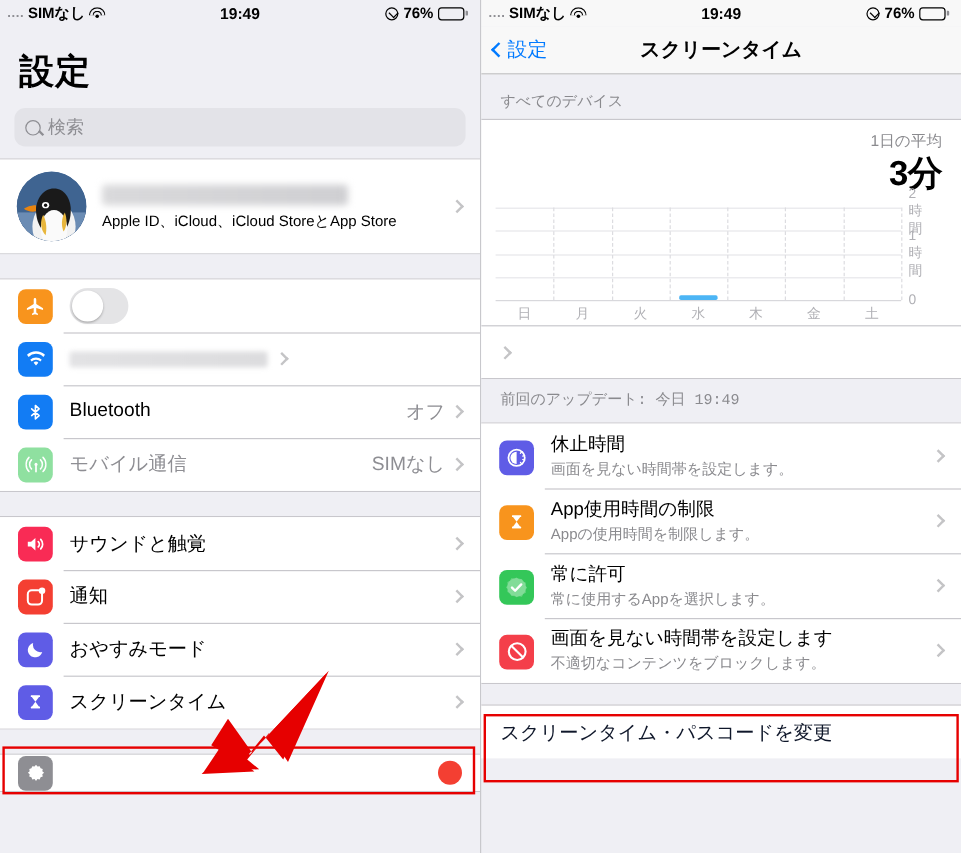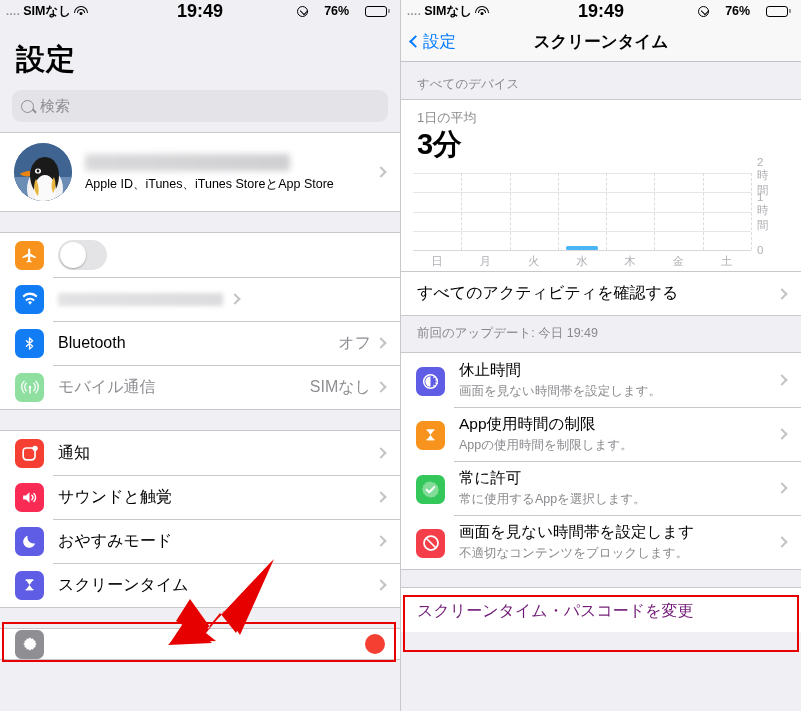--- a/index.html
+++ b/index.html
@@ -23,22 +23,22 @@
   .sb-left { display: flex; align-items: center; gap: 3px; }
   .sb-dots { letter-spacing: 0.5px; font-size: 11px; color: #8e8e93; line-height: 1;}
   .sb-carrier { font-size: 12.5px; font-weight: 600; }
   .wifi-ico { display:inline-block; width: 14px; height: 11px; position: relative; }
   .wifi-ico i { position:absolute; border:1.6px solid #000; border-bottom:none;
       border-radius: 50% 50% 0 0 / 100% 100% 0 0; left:50%; transform:translateX(-50%); }
   .wifi-ico i:nth-child(1){ width:14px; height:7px; top:0; }
   .wifi-ico i:nth-child(2){ width:8px; height:4px; top:3px; }
   .wifi-ico i:nth-child(3){ width:3px; height:3px; top:6.5px; border-radius:50%;
       background:#000; border:none; }
-  .sb-center { position:absolute; left:0; right:0; text-align:center; font-size:18px; font-weight:600;}
-  .sb-right { margin-left:auto; display:flex; align-items:center; gap:16px; z-index:2;}
+  .sb-center { position:absolute; left:0; right:0; text-align:center; font-size:13px; font-weight:600;}
+  .sb-right { margin-left:auto; display:flex; align-items:center; gap:4px; z-index:2;}
   .lowpower { display:inline-block; width:11px; height:11px; border:1.3px solid #000;
       border-radius:50%; position:relative; }
   .lowpower::after{ content:""; position:absolute; left:2.5px; top:1.6px; width:5px; height:5px;
       border-left:1.3px solid #000; border-bottom:1.3px solid #000; transform:rotate(-45deg); }
   .batt { display:inline-flex; align-items:center; }
   .batt-body { width:22px; height:11px; border:1.3px solid #000; border-radius:3px; padding:1.2px; }
   .batt-fill { height:100%; background:#000; border-radius:1px; }
   .batt-cap { width:1.8px; height:4px; background:#8e8e93; border-radius:0 1px 1px 0; margin-left:1px;}
 
   
@@ -89,21 +89,21 @@
      font-size:16.5px; z-index:2; }
   .back-chev { width:9px; height:9px; border-left:2.6px solid #007aff; border-bottom:2.6px solid #007aff;
      transform:rotate(45deg); }
   .nav-title { position:absolute; left:0; right:0; text-align:center; font-size:16.5px; font-weight:bold; }
 
   .section-head { font-size:12.5px; color:#8a8a8e; padding:14px 16px 6px 16px; background:#efeff4; }
   .section-head.tight { padding:9px 16px 6px 16px; }
 
   .chart-card { background:#fff; border-top:0.6px solid #c8c7cc; border-bottom:0.6px solid #c8c7cc;
      padding:9px 0 0 0; }
-  .chart-head { padding:0 16px; }
+  .chart-head { padding:0 16px;text-align:right; }
   .chart-sub { font-size:13px; color:#8a8a8e; }
   .chart-big { font-size:29px; font-weight:600; letter-spacing:-0.5px; margin-top:-2px; }
 
   .chart-area { position:relative; height:98px; margin:8px 0 0 0; padding:0 50px 0 12px; }
   .plot { position:relative; height:78px; border-bottom:0.8px solid #d8d8dc; }
   .hline { position:absolute; left:0; right:0; height:0.8px; background:#e6e6ea; }
   .vline { position:absolute; top:0; bottom:0; width:0; border-left:1px dashed #dcdce0; }
   .ylab { position:absolute; font-size:11.5px; color:#b0b0b5; left:calc(100% + 6px); transform:translateY(-50%); }
   .bar { position:absolute; bottom:0; background:#4cb5f5; border-radius:1.5px; }
   .xaxis { position:relative; height:20px; }
@@ -112,21 +112,21 @@
   .row2 { display:flex; align-items:center; min-height:48px; padding:7px 0 7px 15px; background:#fff;
      position:relative; }
   .row2 + .row2::before { content:""; position:absolute; left:53px; right:0; top:0; height:0.6px; background:#c8c7cc; }
   .row2 .icon { margin-top:2px; }
   .r2-text { flex:1; padding-right:6px; }
   .r2-title { font-size:15.5px; color:#000; }
   .r2-sub { font-size:12.5px; color:#8a8a8e; margin-top:2px; }
   .row2 .chev { align-self:center; }
 
   .link-row { background:#fff; border-top:0.6px solid #c8c7cc; padding:13px 16px 10px 16px;
-     font-size:16px; color:#701a75; }
+     font-size:16px; color:#0f172a; }
 
   
   .hl { position:absolute; border:2.5px solid #e60000; pointer-events:none; z-index:5; }
   .arrow { position:absolute; z-index:6; pointer-events:none; }
 </style>
 </head>
 <body>
 
 <div class="screens">
 
@@ -180,21 +180,21 @@
               <path d="M22 36c3 6 3 12 2 17-4-4-5-11-2-17z" fill="#e8b63c"></path>
               <path d="M40 34c2 5 2 11-1 16-2-5-2-11 1-16z" fill="#e8b63c"></path>
               <ellipse cx="24" cy="28" rx="3" ry="2.6" fill="#fff"></ellipse>
               <circle cx="24" cy="28" r="1.4" fill="#111"></circle>
               <path d="M16 28c-5 0-9 2-10 3 2 2 7 3 10 2z" fill="#e8840f"></path>
             </g>
           </svg>
         </div>
         <div class="acct-text">
           <div class="acct-name"></div>
-          <div class="acct-sub">Apple ID、iTunes、iTunes StoreとApp Store</div>
+          <div class="acct-sub">Apple ID、iCloud、iCloud StoreとApp Store</div>
         </div>
         <div class="chev"></div>
       </div>
     </div>
 
     <div class="gap"></div>
 
     <div class="group">
 
       <div class="row">
@@ -239,38 +239,38 @@
         <div class="row-value">SIMなし</div>
         <div class="chev"></div>
       </div>
     </div>
 
     <div class="gap"></div>
 
     <div class="group">
 
       <div class="row">
+        <div class="icon" style="background:#f92b55">
+          <svg width="19" height="19" viewBox="0 0 24 24" fill="#fff">
+              <path d="M4 9.5h3.5L12 5.5v13L7.5 14.5H4z"></path>
+              <path d="M15 9.2a4 4 0 010 5.6M17.6 7a7.2 7.2 0 010 10" fill="none" stroke="#fff" stroke-width="1.8" stroke-linecap="round"></path>
+            </svg>
+        </div>
+        <div class="row-label">サウンドと触覚</div>
+        <div class="chev"></div>
+      </div>
+
+      <div class="row">
         <div class="icon" style="background:#f43f32">
           <svg width="19" height="19" viewBox="0 0 24 24">
               <rect x="4" y="5" width="15" height="15" rx="4.2" fill="none" stroke="#fff" stroke-width="2.1"></rect>
               <circle cx="19" cy="5.5" r="3.4" fill="#fff"></circle>
             </svg>
         </div>
         <div class="row-label">通知</div>
-        <div class="chev"></div>
-      </div>
-
-      <div class="row">
-        <div class="icon" style="background:#f92b55">
-          <svg width="19" height="19" viewBox="0 0 24 24" fill="#fff">
-              <path d="M4 9.5h3.5L12 5.5v13L7.5 14.5H4z"></path>
-              <path d="M15 9.2a4 4 0 010 5.6M17.6 7a7.2 7.2 0 010 10" fill="none" stroke="#fff" stroke-width="1.8" stroke-linecap="round"></path>
-            </svg>
-        </div>
-        <div class="row-label">サウンドと触覚</div>
         <div class="chev"></div>
       </div>
 
       <div class="row">
         <div class="icon" style="background:#5f5ce6">
           <svg width="17" height="17" viewBox="0 0 24 24" fill="#fff">
               <path d="M20 14.5A8.6 8.6 0 019.4 4 8.6 8.6 0 1020 14.5z"></path>
             </svg>
         </div>
         <div class="row-label">おやすみモード</div>
@@ -376,26 +376,25 @@
           <div class="xlab" style="left:21.4%">月</div>
           <div class="xlab" style="left:35.7%">火</div>
           <div class="xlab" style="left:50%">水</div>
           <div class="xlab" style="left:64.2%">木</div>
           <div class="xlab" style="left:78.5%">金</div>
           <div class="xlab" style="left:92.8%">土</div>
         </div>
       </div>
 
       <div class="row" style="padding-left:16px;border-top:0.6px solid #c8c7cc;">
-        <div class="row-label">すべてのアクティビティを確認する</div>
-        <div class="chev"></div>
-      </div>
-    </div>
-
-    <div class="section-head tight" style="padding-bottom:10px;">前回のアップデート: 今日 19:49</div>
+        <div class="chev"></div>
+      </div>
+    </div>
+
+    <div class="section-head tight" style="padding-bottom:10px;font-family:Liberation Mono, monospace;">前回のアップデート: 今日 19:49</div>
 
     <div class="group">
 
       <div class="row2">
         <div class="icon" style="background:#5f5ce6">
           <svg width="19" height="19" viewBox="0 0 24 24">
               <circle cx="12" cy="12" r="8.6" fill="none" stroke="#fff" stroke-width="1.9"></circle>
               <path d="M12 12 L12 5.5 A6.5 6.5 0 0012 18.5 Z" fill="#fff"></path>
               <g stroke="#fff" stroke-width="1.3" stroke-linecap="round">
                 <path d="M16 7.2l1.7-1.7M18.4 10.2l2.2-.6M18.4 13.8l2.2.6M16 16.8l1.7 1.7"></path>

